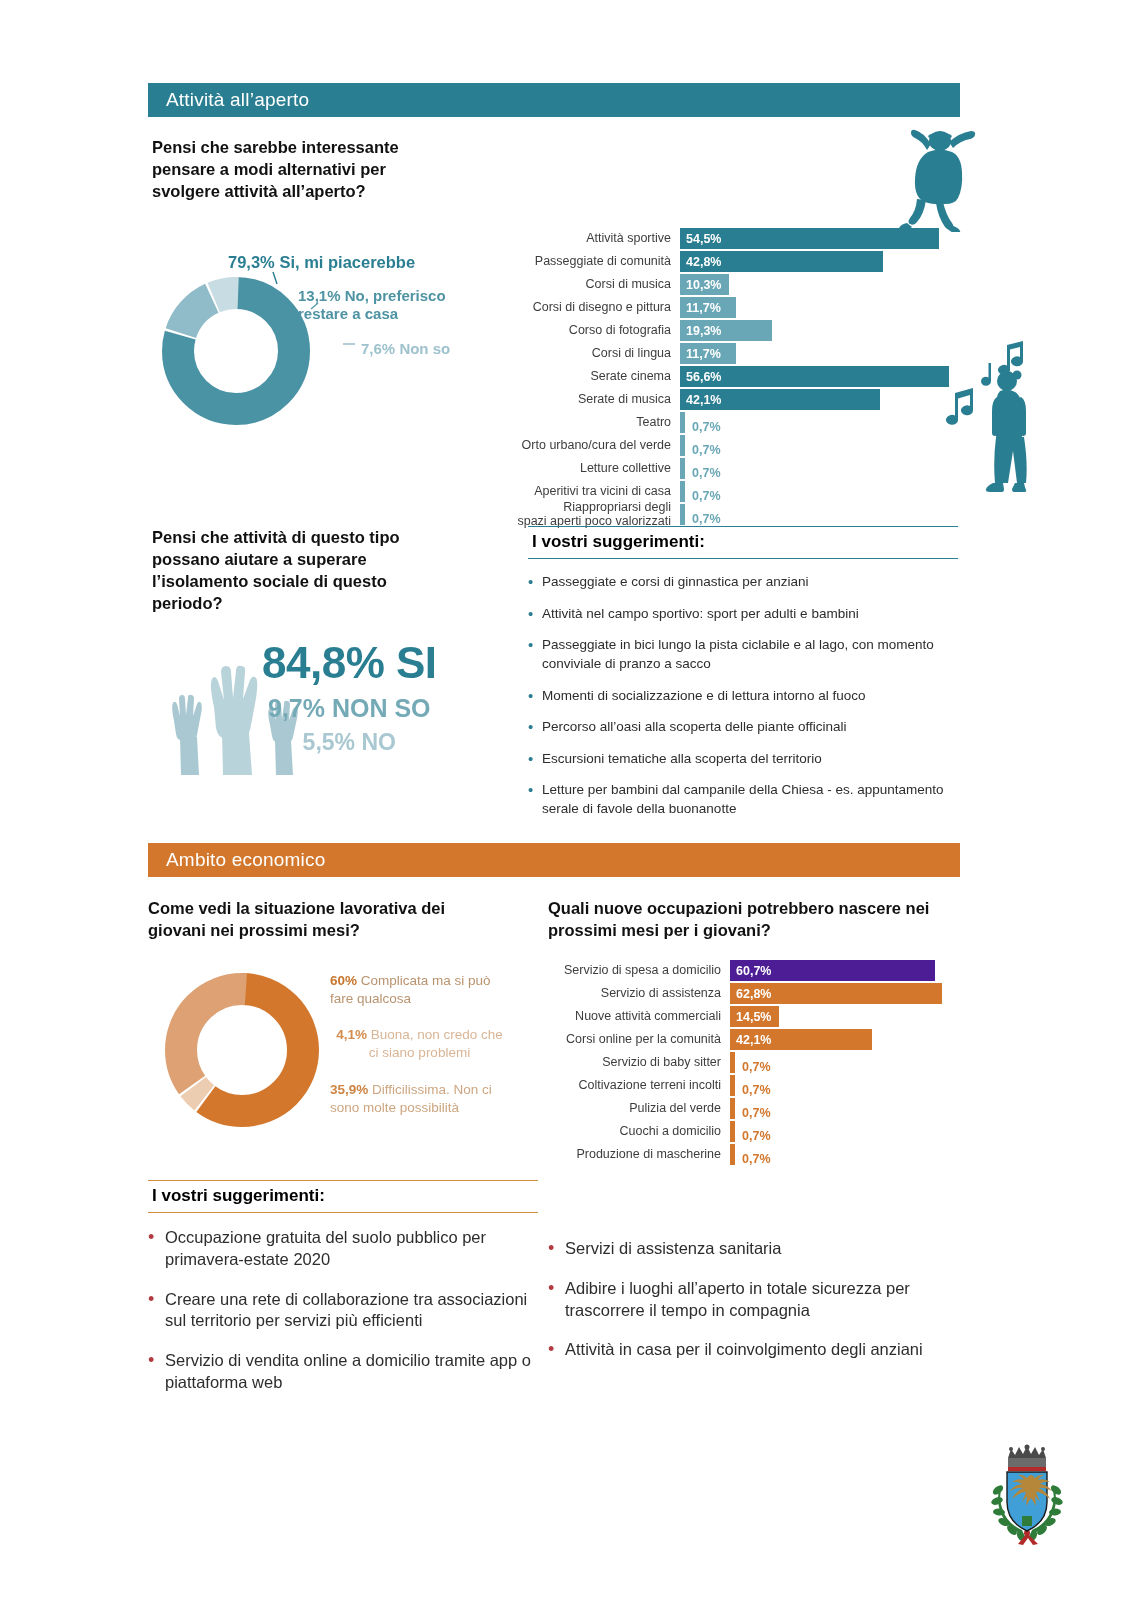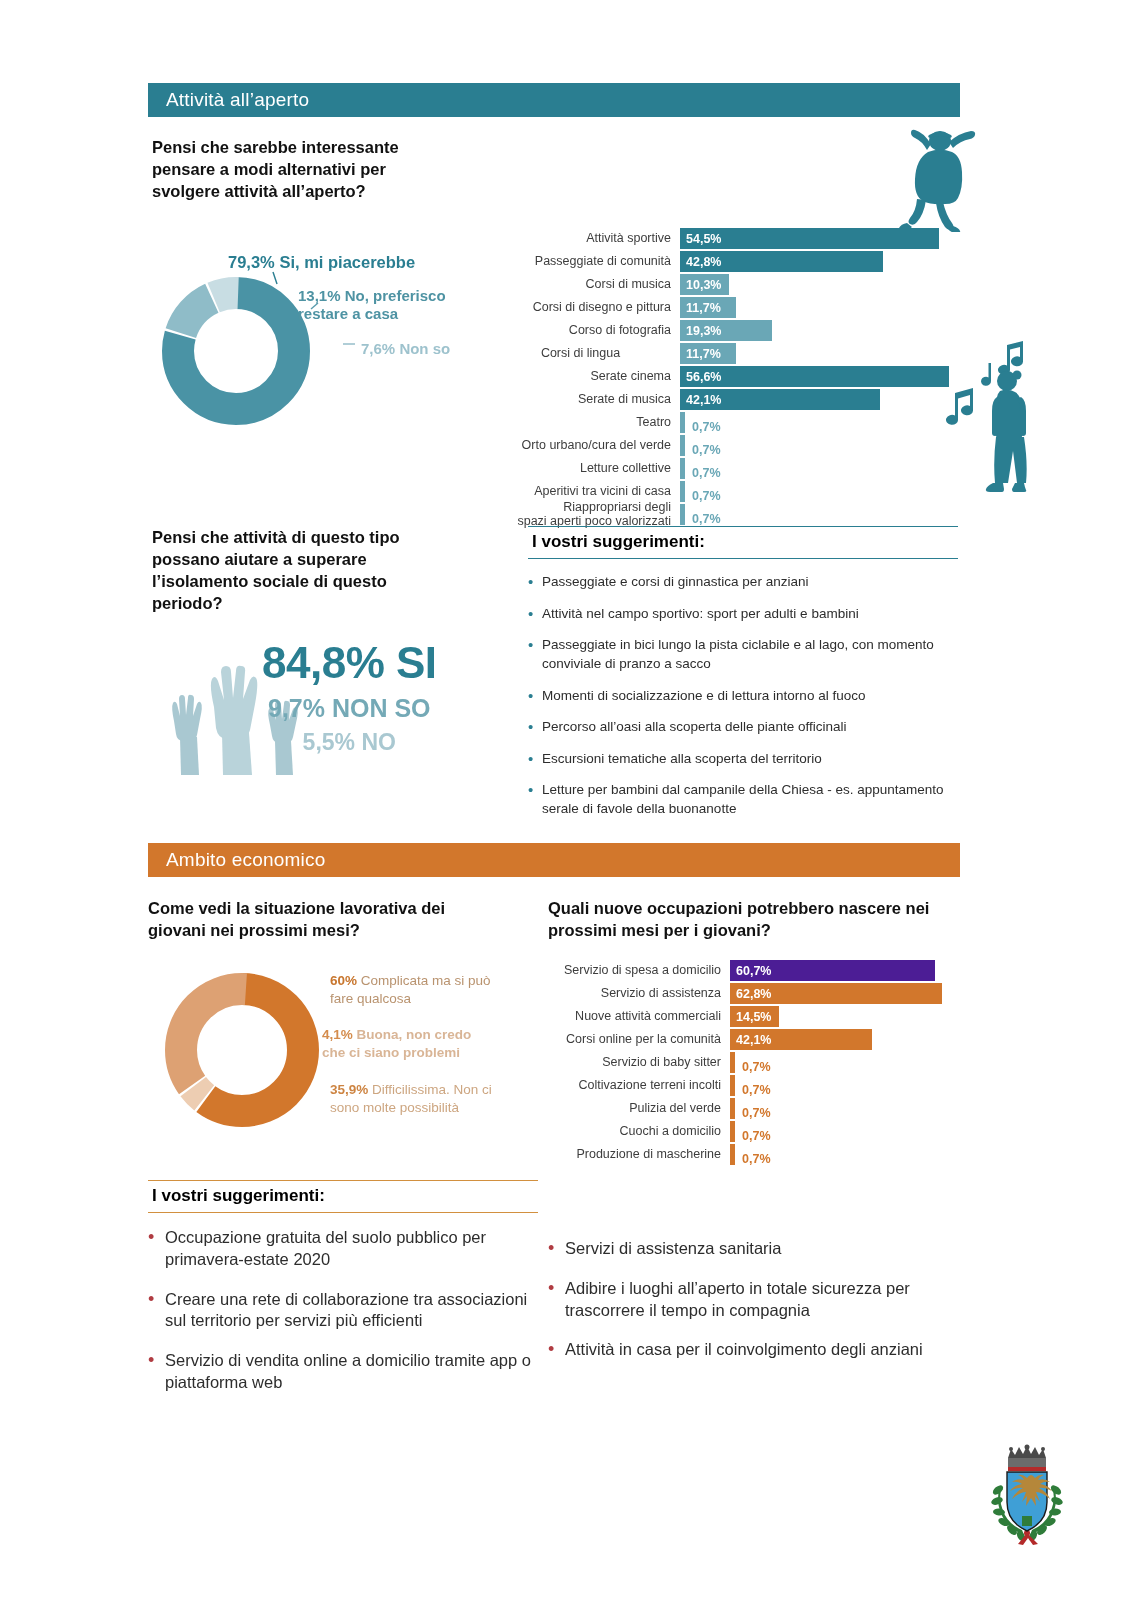--- a/index.html
+++ b/index.html
@@ -212,21 +212,21 @@
       </div>
       <div class="bar-row">
         <div class="bar-cat" style="width: 190px;">Corso di fotografia</div>
         <div class="bar-track">
           <div class="bar-fill" style="width: 91.7162px; background: rgb(106, 167, 182);">
             <span class="bar-val inside">19,3%</span>
           </div>
         </div>
       </div>
       <div class="bar-row">
-        <div class="bar-cat" style="width: 190px; text-align: center;">Corsi di lingua</div>
+        <div class="bar-cat" style="width: 190px;">Corsi di lingua</div>
         <div class="bar-track">
           <div class="bar-fill" style="width: 55.6px; background: rgb(106, 167, 182);">
             <span class="bar-val inside">11,7%</span>
           </div>
         </div>
       </div>
       <div class="bar-row">
         <div class="bar-cat" style="width: 190px;">Serate cinema</div>
         <div class="bar-track">
           <div class="bar-fill" style="width: 268.971px; background: rgb(42, 126, 145);">
@@ -361,21 +361,21 @@
       <circle cx="84" cy="84" r="61" fill="none" stroke="#edcdb2" stroke-width="32" stroke-dasharray="15.7 367.7" stroke-dashoffset="-232" transform="rotate(-90 84 84)"></circle>
 
       <circle cx="84" cy="84" r="61" fill="none" stroke="#dda173" stroke-width="32" stroke-dasharray="137.7 245.7" stroke-dashoffset="-249.7" transform="rotate(-90 84 84)"></circle>
     </svg>
   </div>
 
   <div class="donut-label" style="left:330px; top:972px; width:170px; font-size:13.5px; font-weight:normal; color:#c7a183; line-height:1.3;">
     <b style="color:#c8762e;">60%</b>
     <span style="color:#b9936f;">Complicata ma si può fare qualcosa</span>
   </div>
-  <div class="donut-label" style="left:322px; top:1026px; width:175px; font-size:13.5px; font-weight:bold; line-height:1.3;">
+  <div class="donut-label" style="left:332px; top:1026px; width:175px; font-size:13.5px; font-weight:normal; line-height:1.3;text-align:center;">
     <b style="color:#d48c4d;">4,1%</b>
     <span style="color:#d9b596;">Buona, non credo che ci siano problemi</span>
   </div>
   <div class="donut-label" style="left:330px; top:1081px; width:165px; font-size:13.5px; font-weight:normal; line-height:1.3;">
     <b style="color:#cd8442;">35,9%</b>
     <span style="color:#cda681;">Difficilissima. Non ci sono molte possibilità</span>
   </div>
 
   <div class="barchart" id="barchart-2" style="left:540px; top:960px; width:420px;">
       <div class="bar-row">

